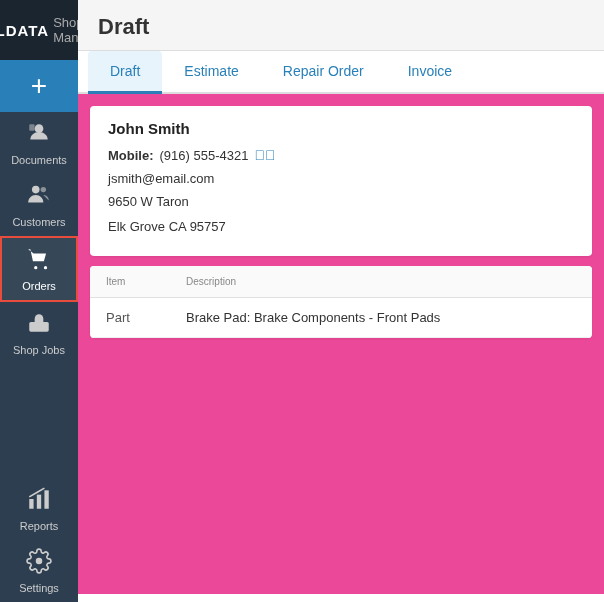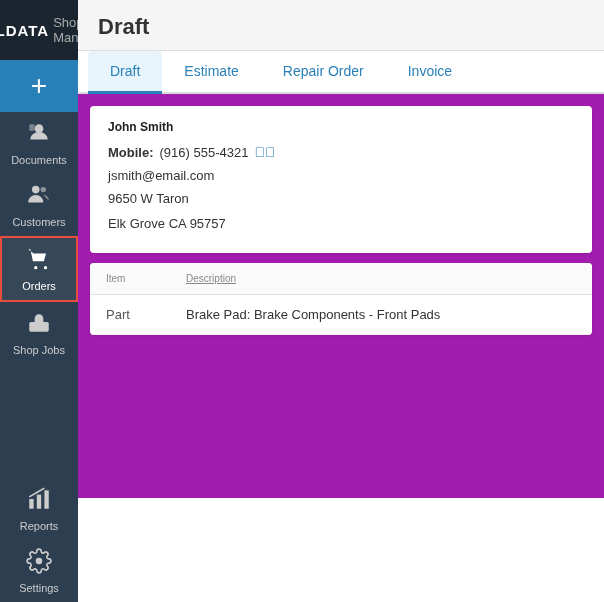--- a/index.html
+++ b/index.html
@@ -66,24 +66,24 @@
       font-size: 11px;
       color: inherit;
       text-align: center;
     }
 
     .sidebar-spacer { flex: 1; }
 
     
     .main {
       flex: 1;
-      background: #a21caf;
+      background: #ec4899;
       display: flex;
       flex-direction: column;
-      height: 498px;
+      height: 594px;
       overflow: hidden;
     }
 
     .main-header {
       background: #f5f5f5;
       padding: 14px 20px 10px 20px;
       border-bottom: 1px solid #ddd;
       flex-shrink: 0;
     }
 
@@ -127,21 +127,21 @@
     }
 
     .customer-card {
       background: #fff;
       border-radius: 4px;
       padding: 14px 18px;
       box-shadow: 0 1px 3px rgba(0,0,0,0.08);
     }
 
     .customer-name {
-      font-size: 12px;
+      font-size: 15px;
       font-weight: bold;
       color: #222;
       margin-bottom: 10px;
     }
 
     .customer-field {
       font-size: 13px;
       color: #333;
       margin-bottom: 8px;
       display: flex;
@@ -172,21 +172,21 @@
       background: #fafafa;
     }
 
     .items-table-header .col {
       font-size: 10px;
       color: #888;
       font-weight: normal;
     }
 
     .items-table-header .col-item { width: 80px; }
-    .items-table-header .col-desc { flex: 1; text-decoration: underline; }
+    .items-table-header .col-desc { flex: 1; }
 
     .items-table-row {
       display: flex;
       padding: 12px 16px;
       border-bottom: 1px solid #f0f0f0;
       align-items: center;
     }
 
     .items-table-row .col-item {
       width: 80px;

